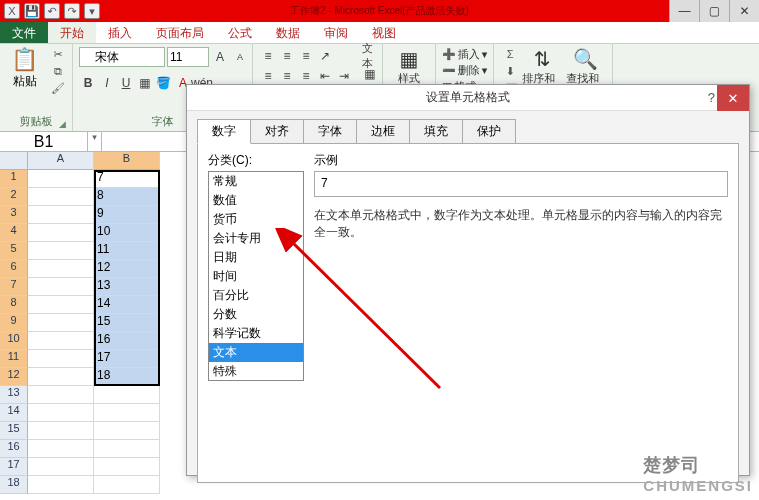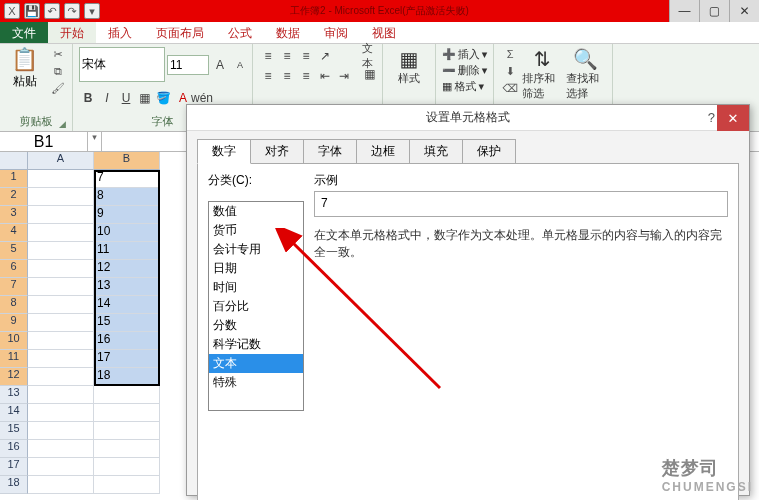--- a/index.html
+++ b/index.html
@@ -25,21 +25,21 @@
 .ribbon-group-body { flex: 1; display: flex; align-items: flex-start; gap: 4px; }
 .ribbon-group-label { text-align: center; font-size: 11px; color: #4a6d4a; padding: 1px 0 2px; position: relative; }
 .ribbon-group-label .dlauncher { position: absolute; right: 0; bottom: 2px; font-size: 9px; color: #6a8a6a; }
 
 .paste-btn { display: flex; flex-direction: column; align-items: center; width: 38px; }
 .paste-icon { font-size: 22px; }
 .mini-col { display: flex; flex-direction: column; gap: 3px; margin-left: 2px; }
 .mini-btn { width: 16px; height: 14px; font-size: 11px; color: #555; display: flex; align-items: center; justify-content: center; }
 
 .font-row1 { display: flex; gap: 2px; align-items: center; }
-.font-select { width: 86px; height: 35px; border: 1px solid #a0baa0; background: #fff; font-size: 12px; padding: 0 2px; }
+.font-select { width: 86px; height: 20px; border: 1px solid #a0baa0; background: #fff; font-size: 12px; padding: 0 15px; }
 .size-select { width: 42px; height: 20px; border: 1px solid #a0baa0; background: #fff; font-size: 12px; padding: 0 2px; }
 .ico { width: 18px; height: 18px; display: flex; align-items: center; justify-content: center; font-size: 12px; color: #444; border: 1px solid transparent; }
 .font-row2 { display: flex; gap: 1px; margin-top: 3px; }
 
 .align-grid { display: flex; flex-direction: column; gap: 2px; }
 .align-row { display: flex; gap: 1px; }
 
 .big-btn { display: flex; flex-direction: column; align-items: center; width: 40px; font-size: 11px; color: #333; }
 .big-btn .bicon { font-size: 20px; }
 
@@ -61,46 +61,46 @@
 .corner { width: 28px; height: 18px; background: #e5ebf3; border-right: 1px solid #aab7c8; border-bottom: 1px solid #aab7c8; }
 .cells { position: relative; }
 .row { display: flex; height: 18px; }
 .cell { width: 66px; border-right: 1px solid #d4d9e0; border-bottom: 1px solid #d4d9e0; padding: 0 3px; font-size: 12px; color: #000; }
 .colhdr.sel, .rowhdr.sel { background: #f5c58b; }
 .cell.sel { background: #c2d6ef; }
 .cell.sel.active { background: #fff; }
 .selection-border { position: absolute; border: 2px solid #000; pointer-events: none; }
 
 
-.dialog { position: absolute; left: 186px; top: 104px; width: 564px; height: 392px; background: #f3f3f3; border: 1px solid #9a9a9a; box-shadow: 2px 2px 8px rgba(0,0,0,0.3); }
+.dialog { position: absolute; left: 186px; top: 84px; width: 564px; height: 392px; background: #f3f3f3; border: 1px solid #9a9a9a; box-shadow: 2px 2px 8px rgba(0,0,0,0.3); }
 .dialog-title { height: 26px; display: flex; align-items: center; justify-content: center; font-size: 12px; color: #333; position: relative; background: #fff; border-bottom: 1px solid #ddd; }
 .dialog-title .help { position: absolute; right: 34px; font-size: 13px; color: #555; }
 .dialog-title .close { position: absolute; right: 0; top: 0; width: 32px; height: 26px; background: #c94141; color: #fff; display: flex; align-items: center; justify-content: center; font-size: 13px; }
 
 .dialog-tabs { display: flex; margin: 8px 0 0 10px; }
 .dialog-tab { padding: 3px 14px; border: 1px solid #aaa; background: #f0f0f0; font-size: 12px; margin-right: -1px; position: relative; }
 .dialog-tab.active { background: #fff; border-bottom: 1px solid #fff; z-index: 2; }
 
 .dialog-body { border: 1px solid #aaa; margin: -1px 10px 10px 10px; background: #fff; height: 340px; padding: 8px 10px; display: flex; gap: 10px; }
 .cat-panel { width: 96px; }
-.cat-label { font-size: 12px; margin-bottom: 12px; }
+.cat-label { font-size: 12px; margin-bottom: 2px; }
 .cat-list { border: 1px solid #888; height: 210px; overflow: hidden; }
 .cat-item { padding: 1px 4px; font-size: 12px; color: #000; cursor: default; }
 .cat-item.sel { background: #2a8fe8; color: #fff; }
 
 .right-panel { flex: 1; }
 .sample-label { font-size: 12px; }
 .sample-box { border: 1px solid #aaa; height: 26px; margin-top: 2px; padding: 4px 6px; font-size: 12px; }
 .desc { margin-top: 10px; font-size: 12px; color: #333; }
 
 
 .arrow { position: absolute; left: 260px; top: 228px; pointer-events: none; }
 
 .watermark { position: absolute; right: 6px; bottom: 6px; font-size: 18px; font-weight: bold; color: #888; letter-spacing: 1px; }
-.watermark .sub { font-size: 12px; letter-spacing: 2px; color: #aaa; display:block; text-align:center; }
+.watermark .sub { font-size: 15px; letter-spacing: 2px; color: #aaa; display:block; text-align:center; }
 </style>
 </head>
 <body>
 
 <div class="titlebar">
   <div class="qat">
     <div class="qat-icon">X</div>
     <div class="qat-icon">💾</div>
     <div class="qat-icon">↶</div>
     <div class="qat-icon">↷</div>
@@ -364,20 +364,21 @@
       <div class="dialog-tab">对齐</div>
       <div class="dialog-tab">字体</div>
       <div class="dialog-tab">边框</div>
       <div class="dialog-tab">填充</div>
       <div class="dialog-tab">保护</div>
     </div>
   <div class="dialog-body">
     <div class="cat-panel">
       <div class="cat-label">分类(C):</div>
       <div class="cat-list" id="catlist">
+          <div class="cat-item">常规</div>
           <div class="cat-item">数值</div>
           <div class="cat-item">货币</div>
           <div class="cat-item">会计专用</div>
           <div class="cat-item">日期</div>
           <div class="cat-item">时间</div>
           <div class="cat-item">百分比</div>
           <div class="cat-item">分数</div>
           <div class="cat-item">科学记数</div>
           <div class="cat-item sel">文本</div>
           <div class="cat-item">特殊</div>

